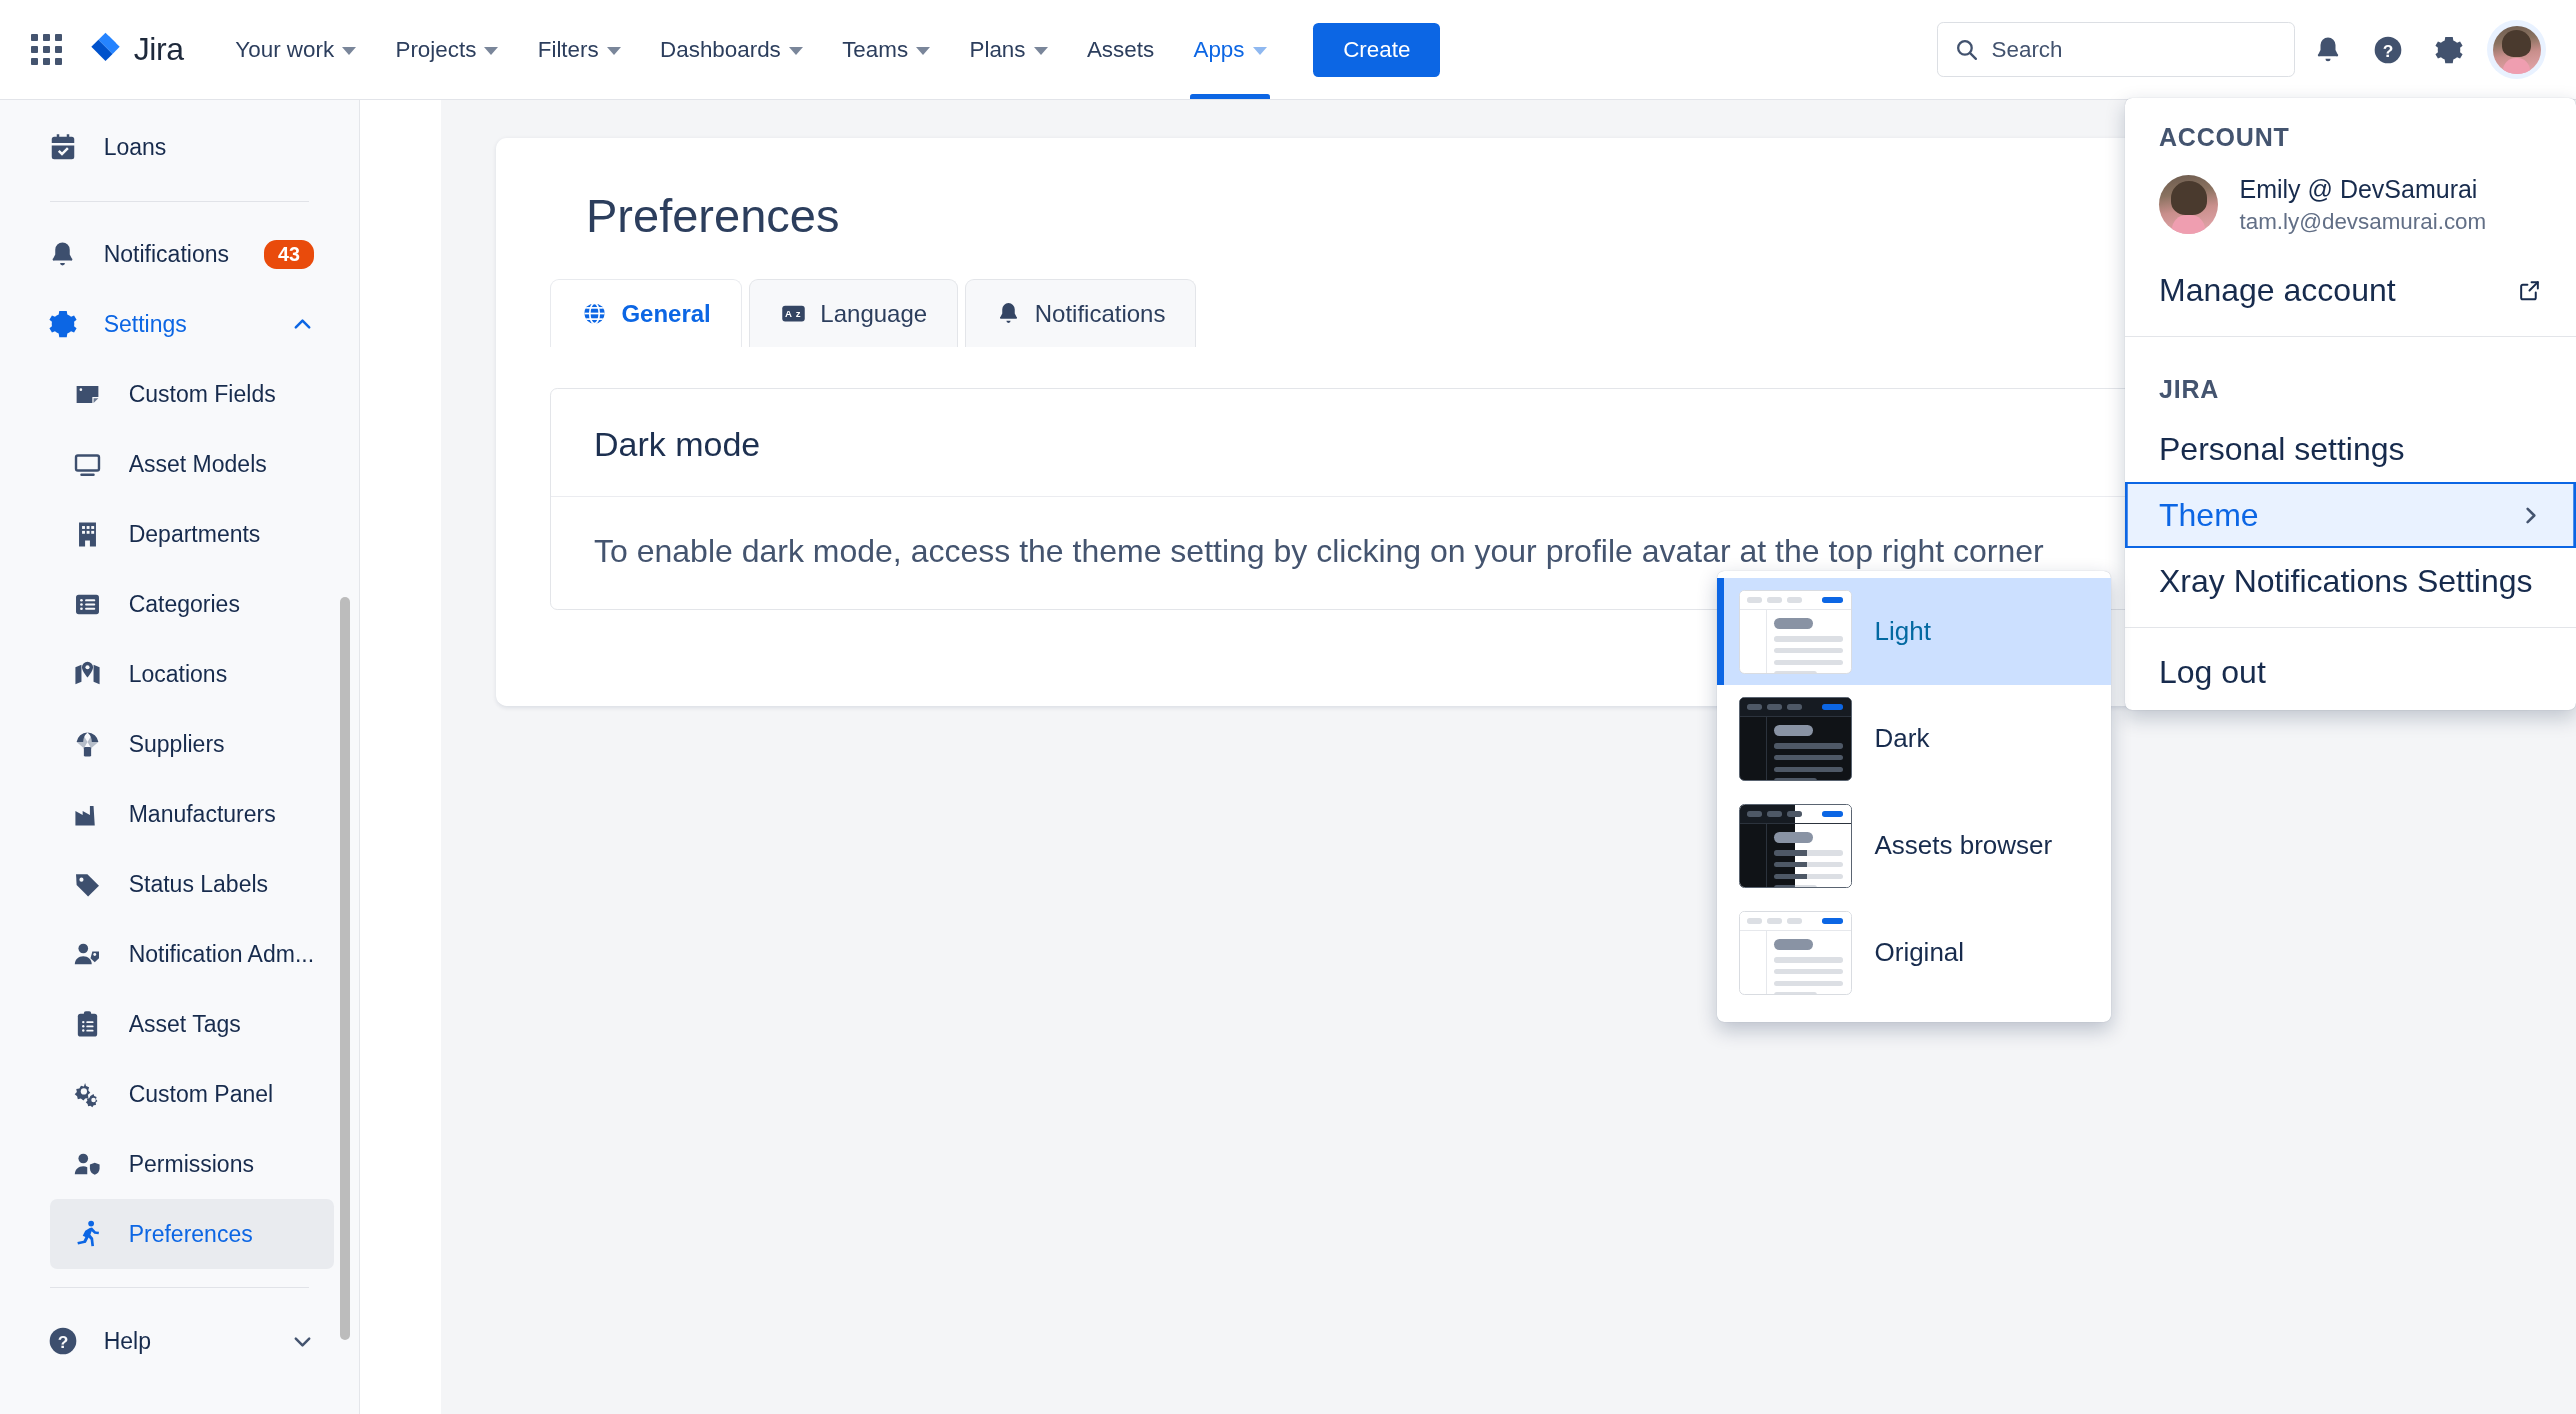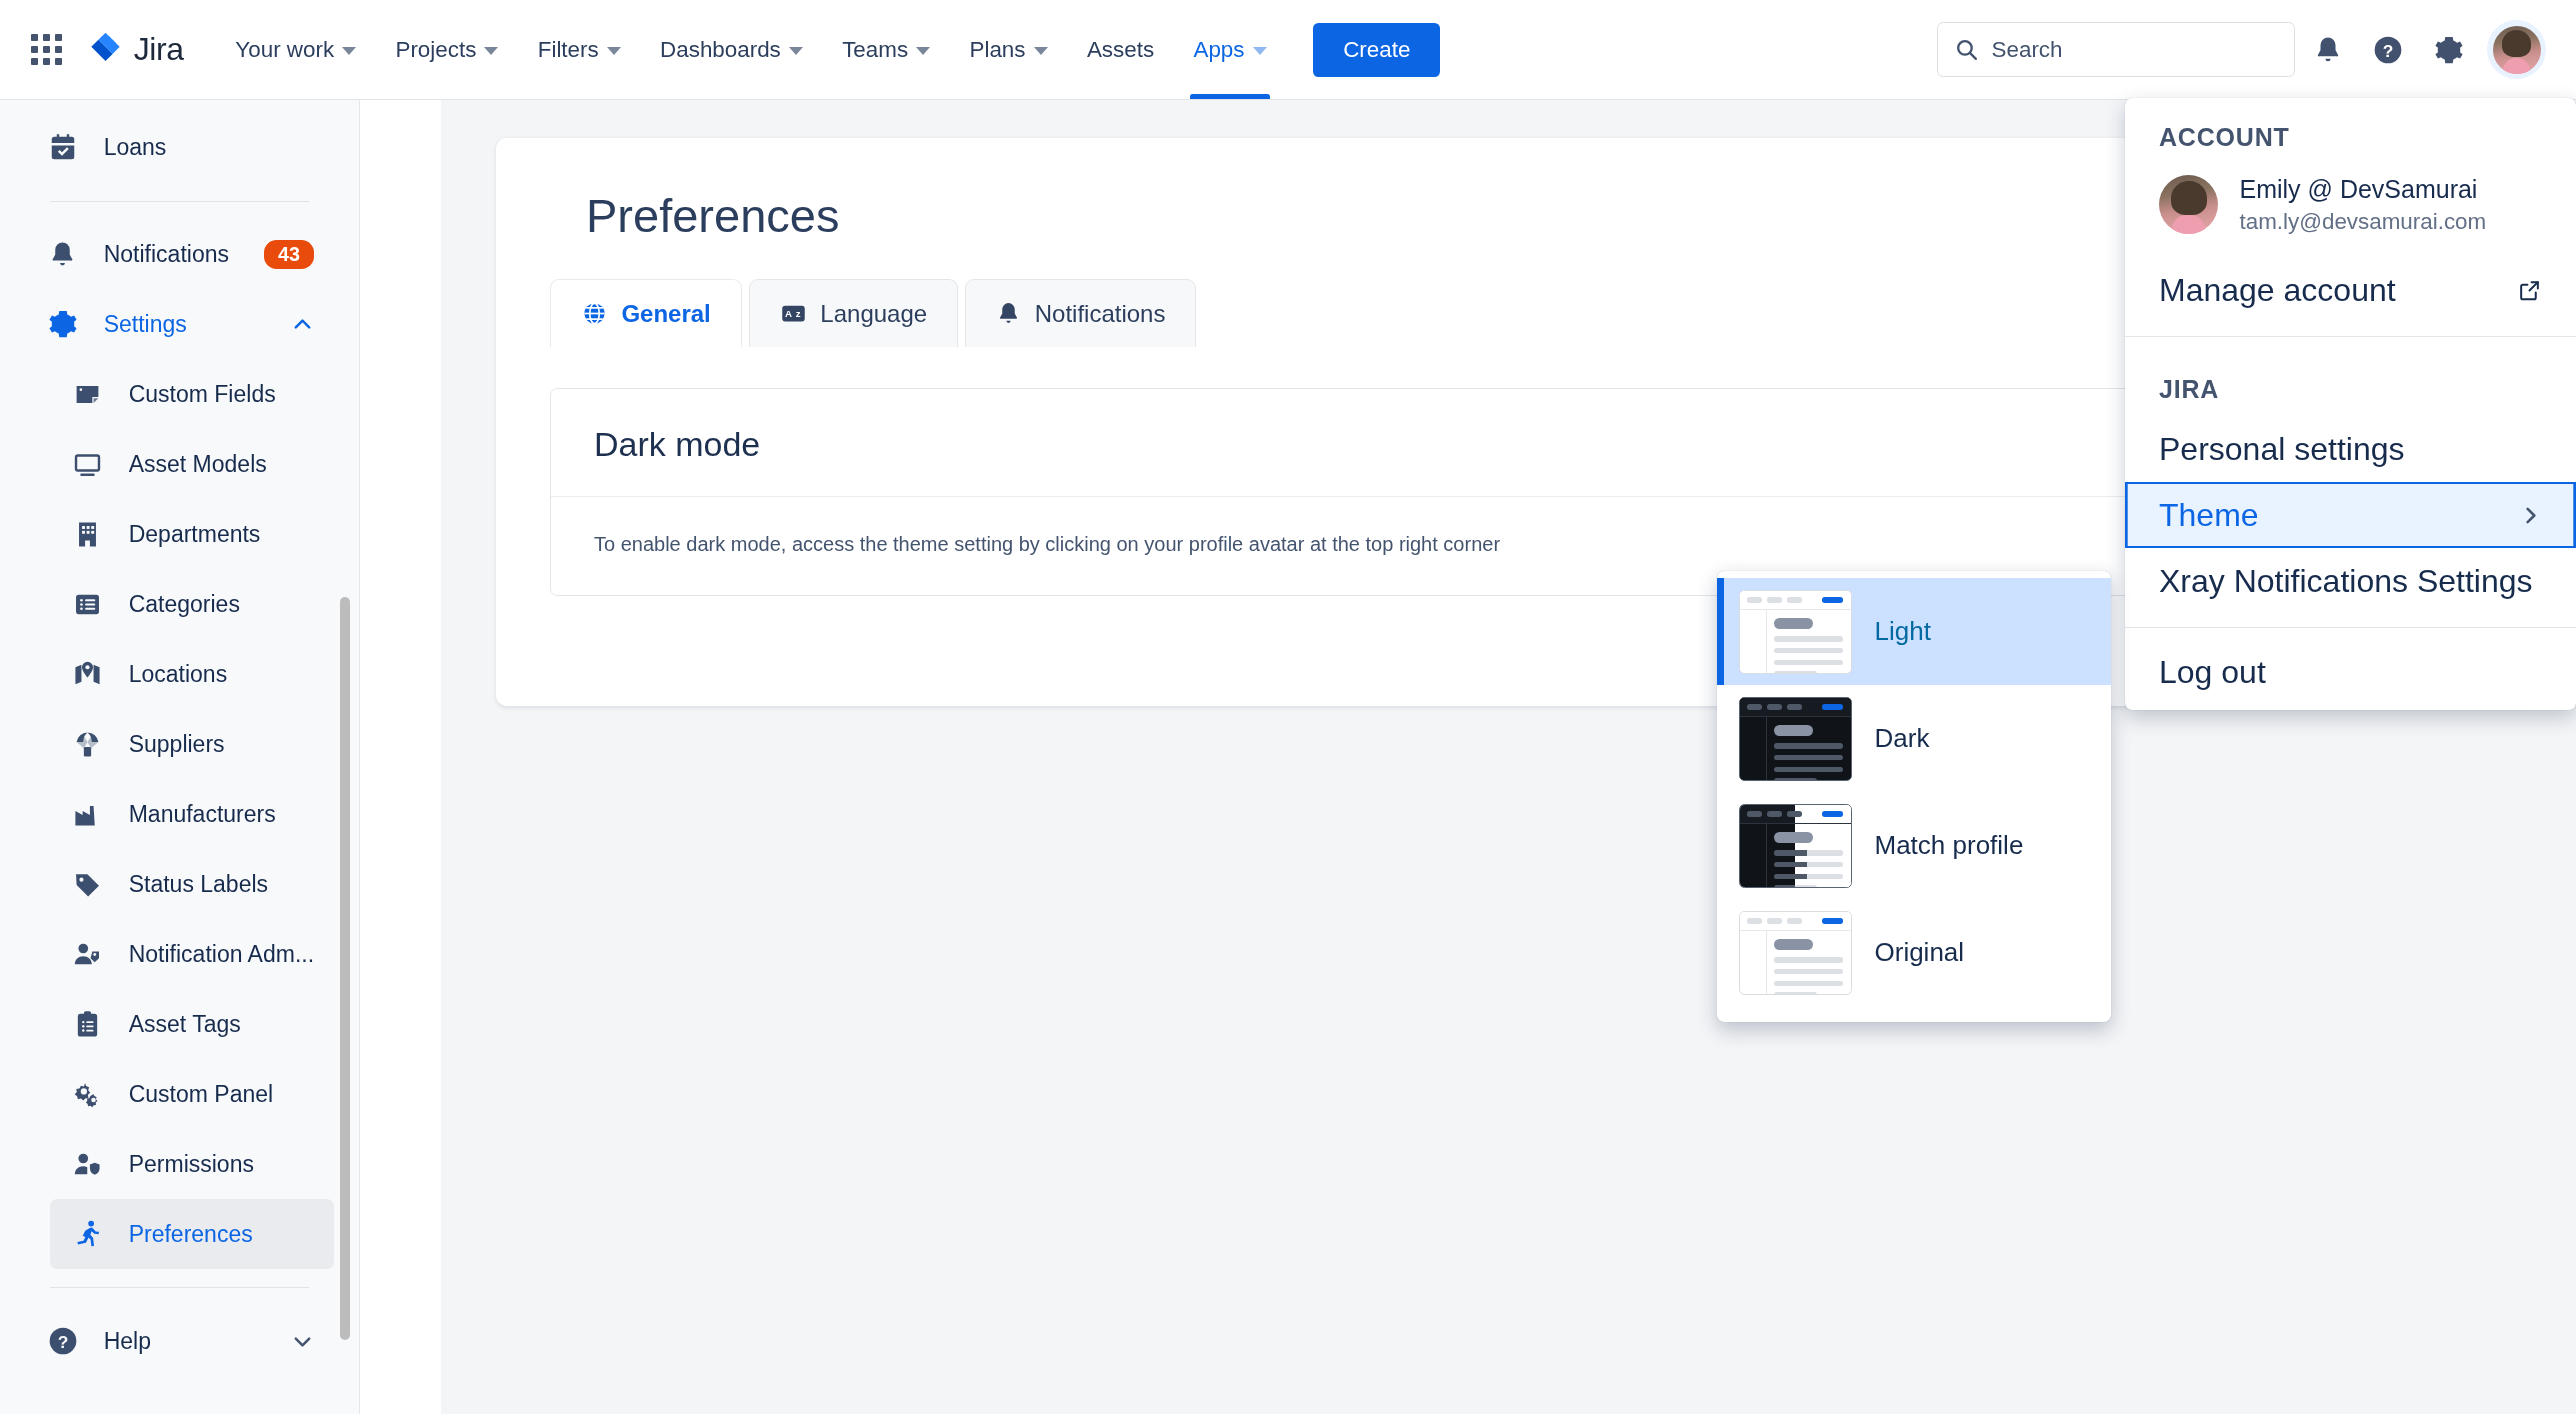--- a/index.html
+++ b/index.html
@@ -114,21 +114,21 @@
     border-radius: 9px 9px 0 0; background: #f7f8fa; margin-right: 7.2px; white-space: nowrap;
   }
   .tab.active { background: #fff; color: #0c66e4; font-weight: 600; border-color: #e8eaee; }
 
   .dark-card {
     margin: 41px 0 0 54px; width: 1924px; border: 0.9px solid #e3e5e9;
     border-radius: 7.2px; background: #fff;
   }
   .dark-card-head { padding: 36px 43px 32px; border-bottom: 0.9px solid #ebecf0; }
   .dark-card-title { font-size: 34px; color: #1d3050; }
-  .dark-card-body { padding: 36px 43px 39px; font-size: 20px; color: #44546f; }
+  .dark-card-body { padding: 36px 43px 39px; font-size: 32px; color: #44546f; }
 
   
   .profile-menu {
     position: absolute; left: 2125px; top: 98px; width: 451px;
     background: #fff; border-radius: 7.2px; box-shadow: 0 7.2px 19.7px rgba(9,30,66,.22), 0 0 0.9px rgba(9,30,66,.3);
     z-index: 60; padding: 0 0 3.6px 0; overflow: hidden;
   }
   .pm-section-label {
     font-size: 25px; font-weight: 700; letter-spacing: 0.8px; color: #44546f;
     padding: 25px 34px 12.5px;
@@ -695,21 +695,21 @@
             <div class="t-side"></div>
             <div class="t-main">
           <div class="t-head"></div>
               <div class="t-line w1"></div>
               <div class="t-line w2"></div>
               <div class="t-line w3"></div>
               <div class="t-line w4"></div>
         </div>
           </div>
       </div>
-      <span class="theme-row-label">Match profile</span>
+      <span class="theme-row-label">Assets browser</span>
     </div>
 
     <div class="theme-row">
       <div class="thumb">
         <div class="t-bar">
             <span class="t-pill"></span>
             <span class="t-pill"></span>
             <span class="t-pill"></span>
             <span class="t-blue"></span>
           </div>

